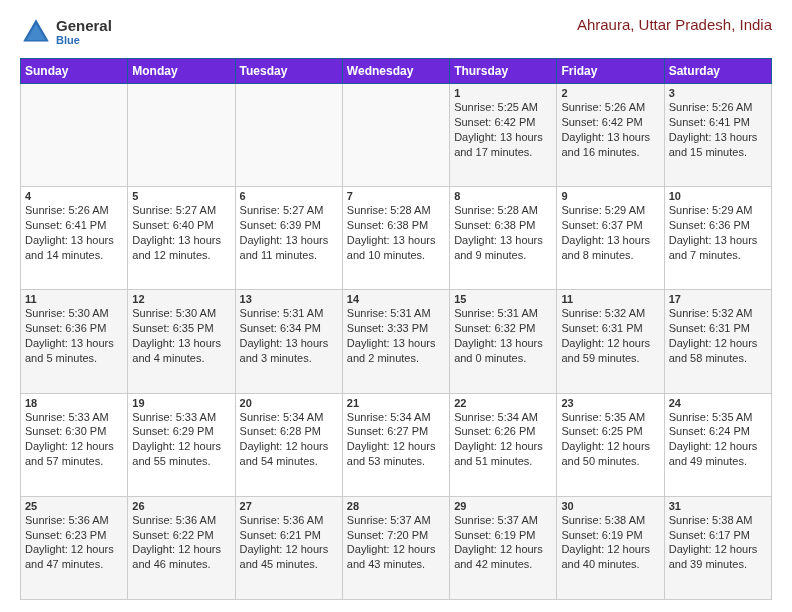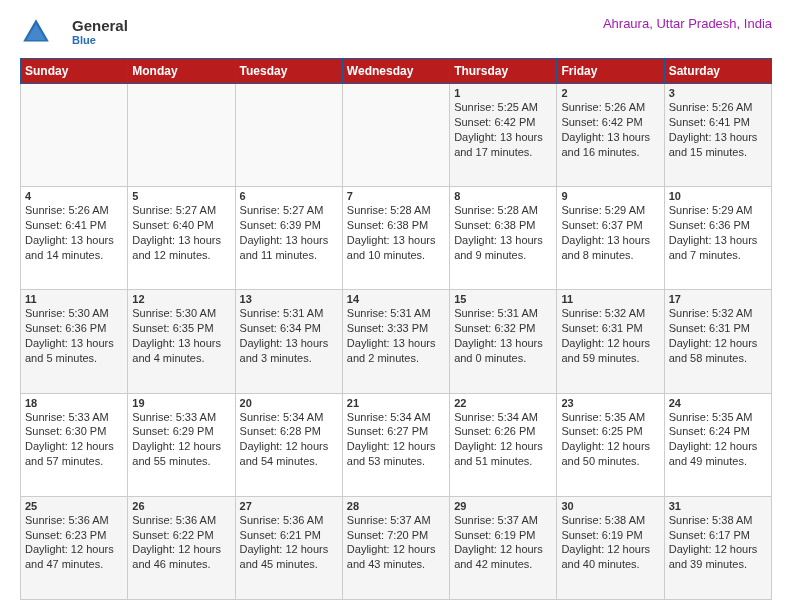--- a/index.html
+++ b/index.html
@@ -19,21 +19,21 @@
     }
     .header {
       display: flex;
       justify-content: space-between;
       align-items: flex-start;
       margin-bottom: 10px;
     }
     .logo {
       display: flex;
       align-items: center;
-      gap: 20px;
+      gap: 4px;
     }
     .logo-text {
       display: flex;
       flex-direction: column;
       line-height: 1.1;
     }
     .logo-general {
       font-size: 15px;
       font-weight: bold;
       color: #333;
@@ -50,31 +50,31 @@
     .title-block {
       text-align: right;
     }
     .main-title {
       font-size: 36px;
       font-weight: bold;
       color: #333;
       line-height: 1.1;
     }
     .subtitle {
-      font-size: 13px;
-      color: #a21caf;
+      font-size: 15px;
+      color: #7f1d1d;
     }
     .calendar {
       flex: 1;
       border-collapse: collapse;
       width: 100%;
       table-layout: fixed;
     }
     .calendar thead tr th {
-      background-color: #b91c1c;
+      background-color: #6d28d9;
       color: #fff;
       font-size: 12px;
       font-weight: bold;
       padding: 5px 4px;
       text-align: left;
       border: 1px solid #1a5a9a;
     }
     .calendar tbody tr td {
       vertical-align: top;
       border: 1px solid #ccc;

